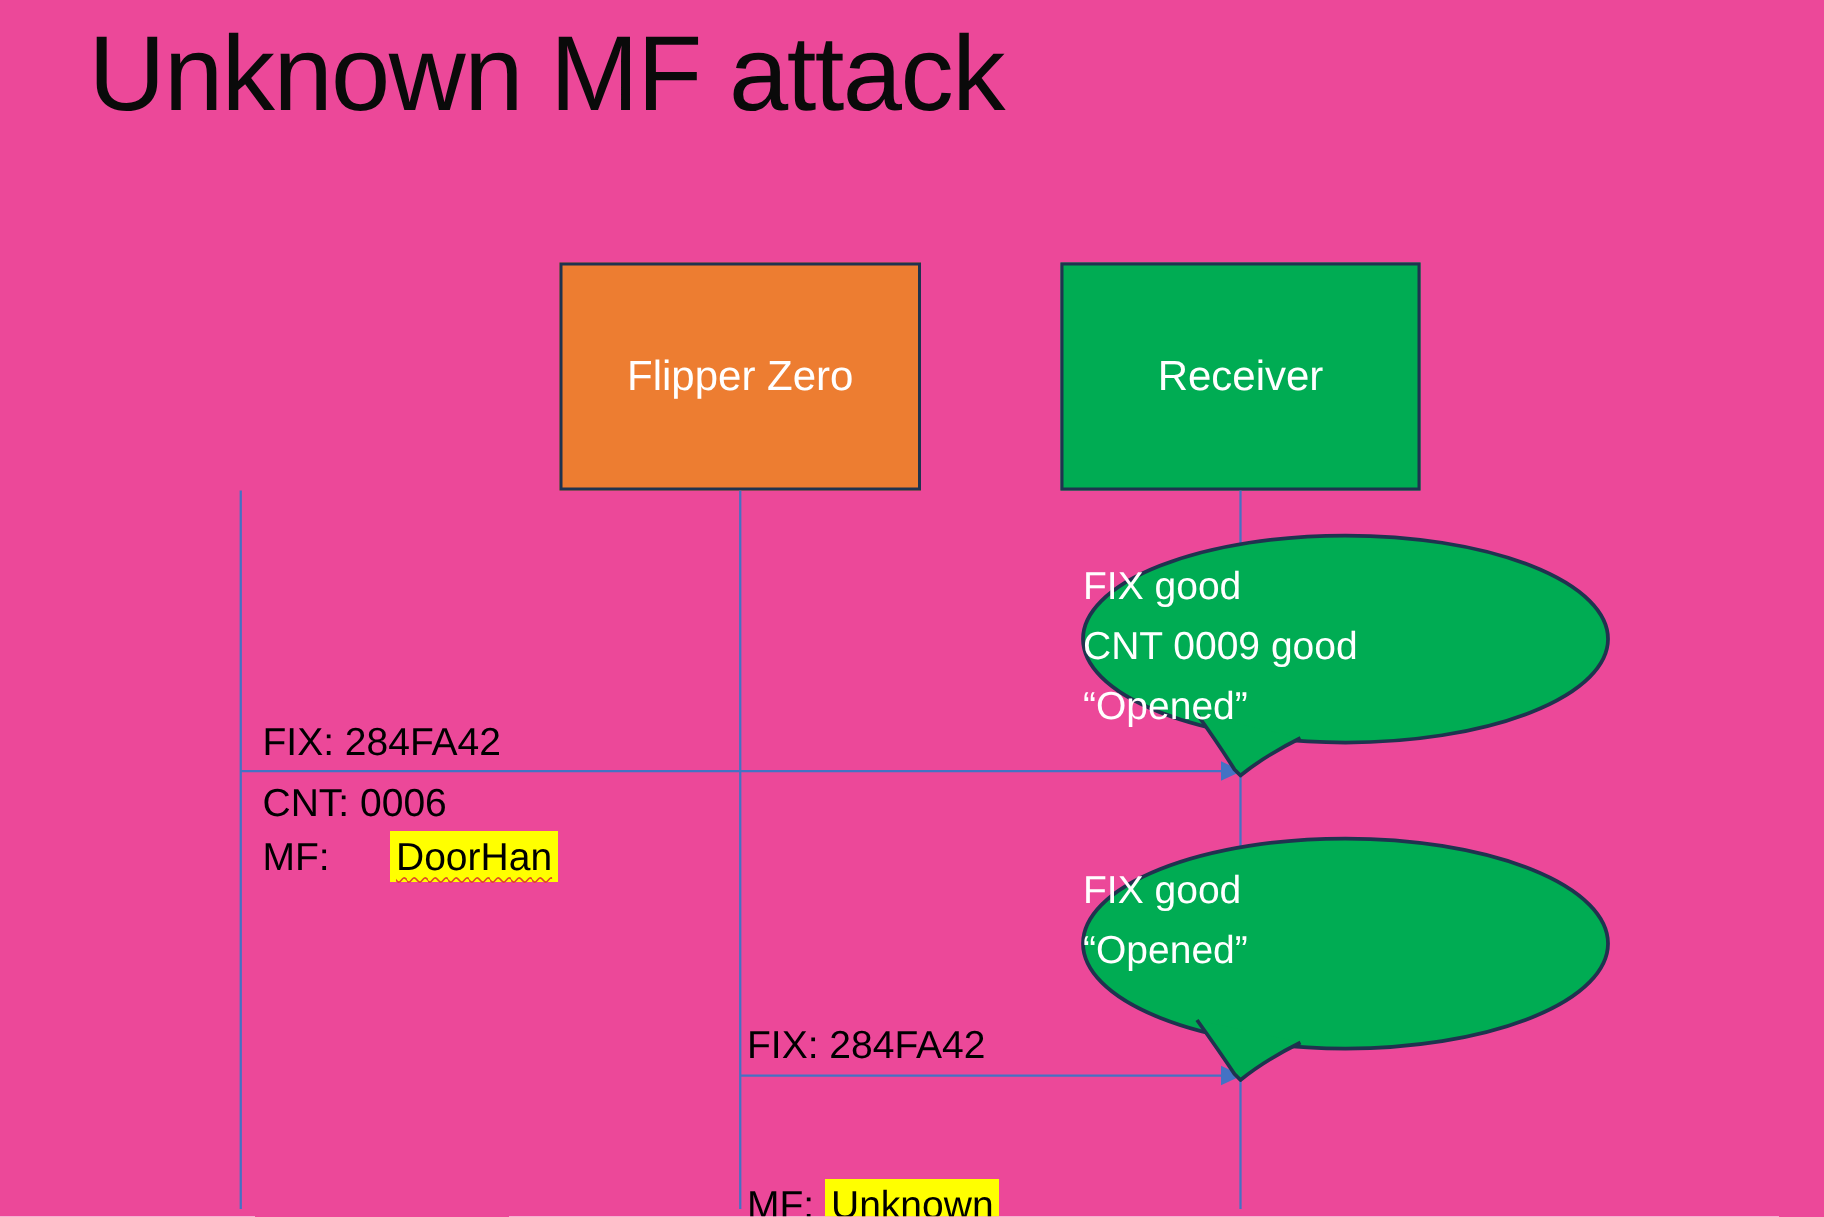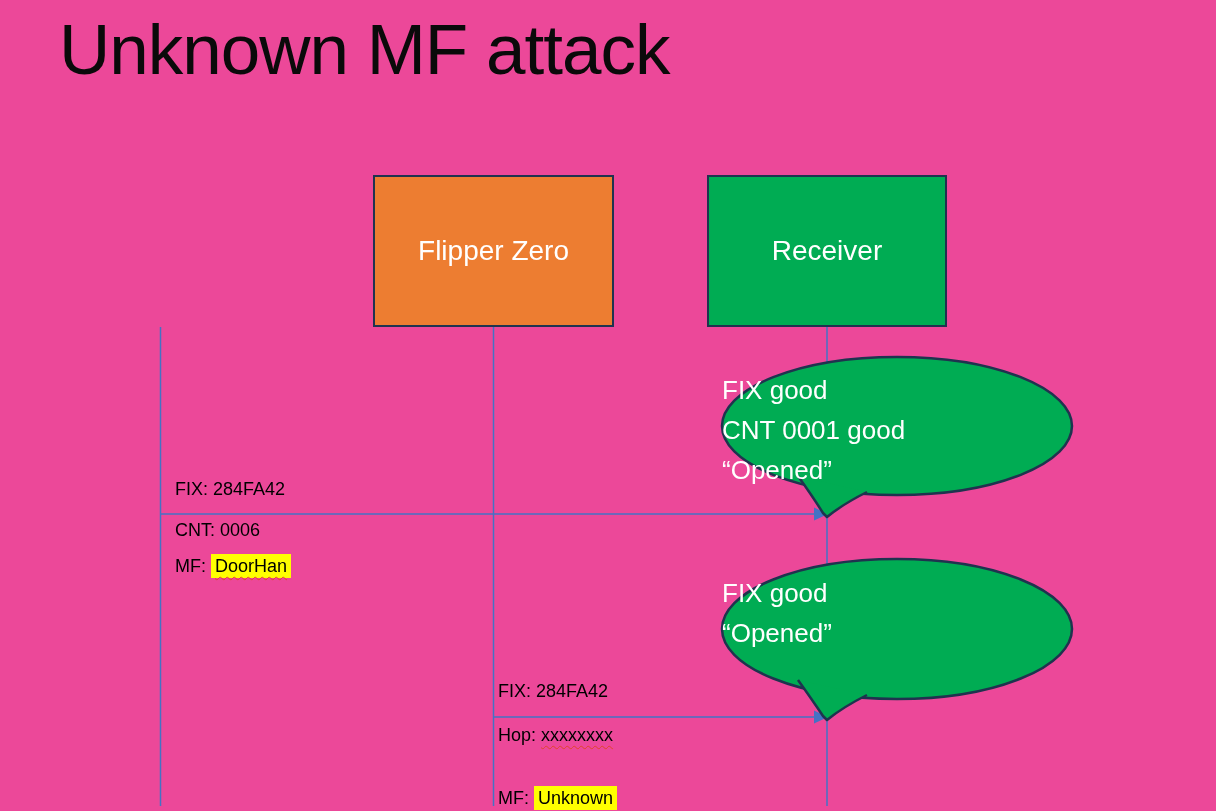--- a/index.html
+++ b/index.html
@@ -21,39 +21,40 @@
   .actor-remote   { left:40px;  background:#4472c4; }
   .actor-flipper  { left:373px; background:#ed7d31; }
   .actor-receiver { left:707px; width:240px; background:#00ac53; }
 
   .overlay {
     position:absolute; left:0; top:0; width:1216px; height:811px;
     z-index:2; pointer-events:none;
   }
 
   .msg {
-    position:absolute; font-size:18px; color:#000000;
+    position:absolute; font-size:26px; color:#000000;
     white-space:nowrap; z-index:3;
   }
   .m1 { left:175px; }
   .m2 { left:498px; }
   .msg1-fix { top:479px; }
   .msg1-cnt { top:520px; }
   .msg1-mf  { top:556px; }
   .msg2-fix { top:681px; }
   .msg2-hop { top:725px; }
   .msg2-mf  { top:788px; }
 
   .hl { background:#ffff00; padding:2px 4px; }
   .sq {
     text-decoration-line:underline;
     text-decoration-style:wavy;
     text-decoration-color:#e0442a;
     text-decoration-thickness:1px;
     text-underline-offset:4px;
+    margin-left:33px;
   }
 
   .callout-text {
     position:absolute; left:722px; width:350px; text-align:left;
     color:#ffffff; font-size:26px; line-height:40px; z-index:3;
   }
   .callout-text-1 { top:370px; }
   .callout-text-2 { top:573px; }
 </style>
 </head>
@@ -90,32 +91,28 @@
   </svg>
 
   <div class="msg m1 msg1-fix">FIX: 284FA42</div>
   <div class="msg m1 msg1-cnt">CNT: 0006</div>
   <div class="msg m1 msg1-mf">
     <span>MF:</span>
     <span class="hl sq">DoorHan</span>
   </div>
 
   <div class="msg m2 msg2-fix">FIX: 284FA42</div>
-  <div class="msg m2 msg2-hop">
-    <span>Hop:</span>
-    <span class="sq">xxxxxxxx</span>
-  </div>
   <div class="msg m2 msg2-mf">
     <span>MF:</span>
     <span class="hl">Unknown</span>
   </div>
 
   <div class="callout-text callout-text-1">
     <div>FIX good</div>
-    <div>CNT 0001 good</div>
+    <div>CNT 0009 good</div>
     <div>“Opened”</div>
   </div>
   <div class="callout-text callout-text-2">
     <div>FIX good</div>
     <div>“Opened”</div>
   </div>
 
 </div>
 
 </body></html>

